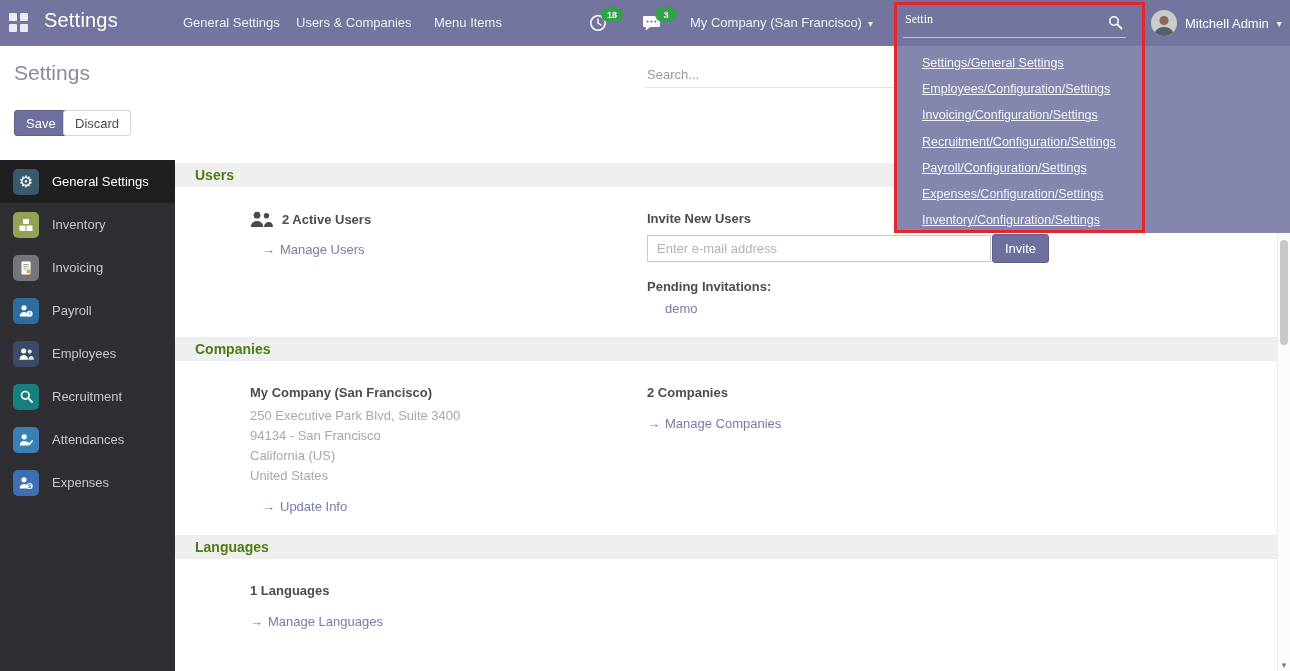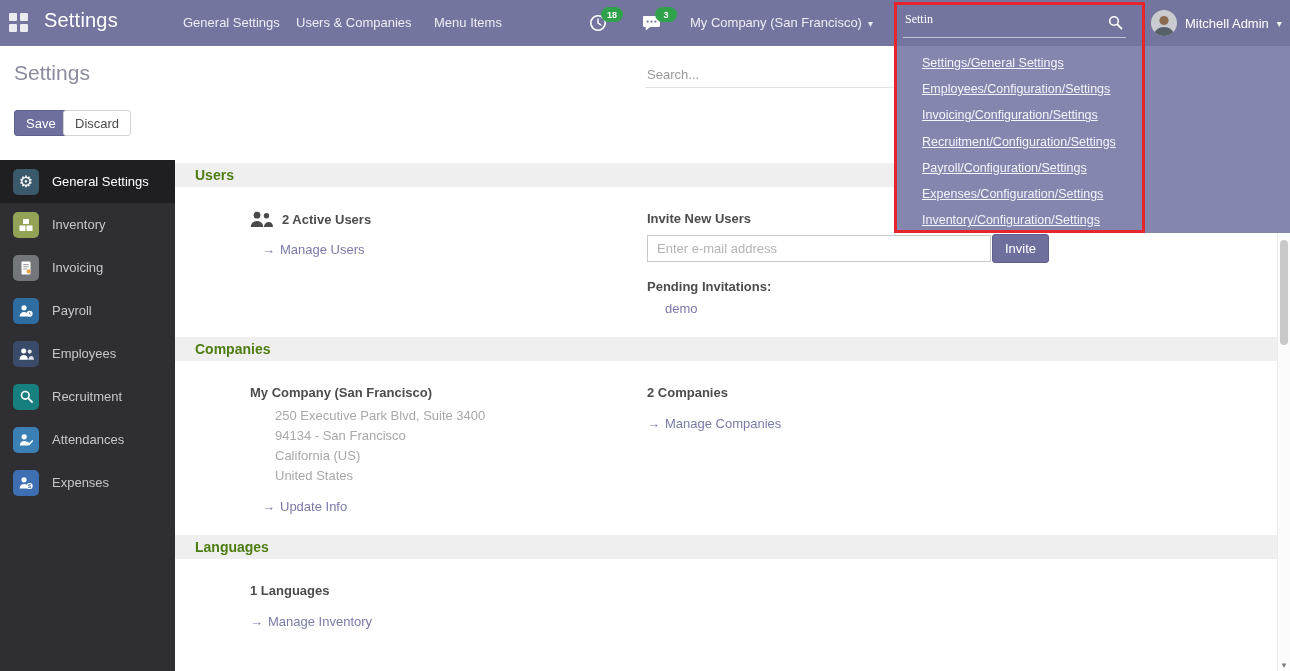--- a/index.html
+++ b/index.html
@@ -57,21 +57,21 @@
   .band{height:24px;background:#EFEFEF;display:flex;align-items:center;padding-left:20px;font-size:14px;font-weight:bold;color:#4d7c0f;}
   .band.first{margin-top:3px;}
   .sec-body{display:flex;padding:24px 0 20px 0;}
   .col-l{width:472px;padding-left:75px;box-sizing:border-box;}
   .col-r{flex:1;}
   .only-col{padding-left:75px;}
   .bold13{font-size:13px;font-weight:bold;color:#4C4C4C;}
   .icon-row{display:flex;align-items:center;gap:9px;}
   .link{font-size:13px;color:#7A7AA9;cursor:pointer;display:inline-flex;align-items:center;gap:5px;white-space:nowrap;}
   .arr{font-weight:bold;}
-  .muted{font-size:13px;color:#A8A8A8;line-height:20px;margin-left:25px;}
+  .muted{font-size:13px;color:#A8A8A8;line-height:20px;}
   .inv-row{display:flex;align-items:flex-start;margin-top:9px;}
   .inv-input{width:344px;height:27px;border:1px solid #C9C9C9;padding:0 9px;font-size:13px;color:#555;
              outline:none;box-sizing:border-box;font-family:inherit;}
   .inv-input::placeholder{color:#B3B3B3;}
   .inv-btn{height:29px;margin-top:-1px;margin-left:1px;padding:0 12px;background:#6E6F9D;border:1px solid #5E5F8E;
            color:#fff;font-size:13px;border-radius:3px;cursor:pointer;font-family:inherit;}
 
   
   .scrollbar{position:absolute;right:0;top:46px;width:13px;bottom:0;background:#FBFBFB;border-left:1px solid #ECECEC;z-index:10;box-sizing:border-box;}
   .sb-thumb{position:absolute;left:2px;top:194px;width:8px;height:105px;background:#C8C8C8;border-radius:4px;cursor:pointer;}
@@ -299,21 +299,21 @@
     </div>
 
     <div class="band">
       <span>Languages</span>
     </div>
     <div class="sec-body">
       <div class="only-col">
         <div class="bold13">1 Languages</div>
         <div class="link" style="margin-top:16px;">
           <span class="arr">→</span>
-          <span>Manage Inventory</span>
+          <span>Manage Languages</span>
         </div>
       </div>
     </div>
 
   </div>
 
   <div class="scrollbar">
     <div class="sb-thumb"></div>
     <div class="sb-down">▾</div>
   </div>

